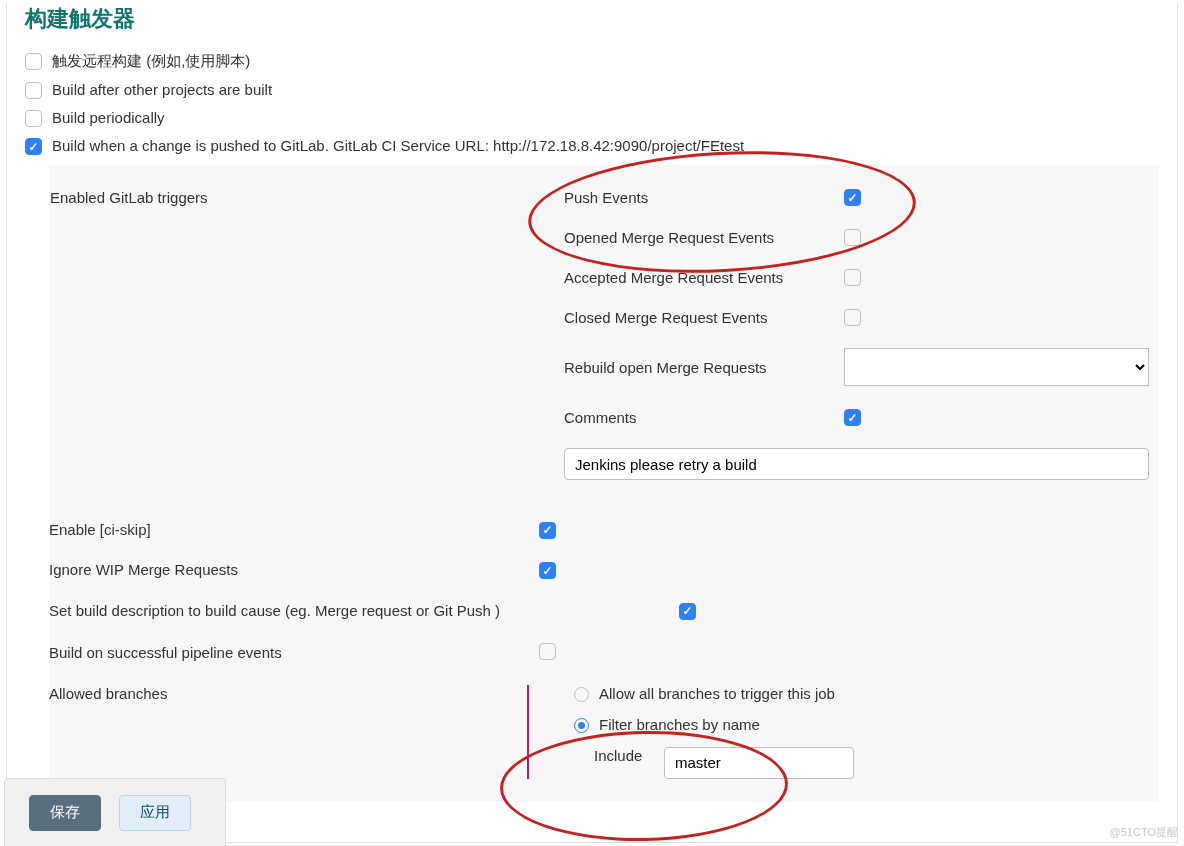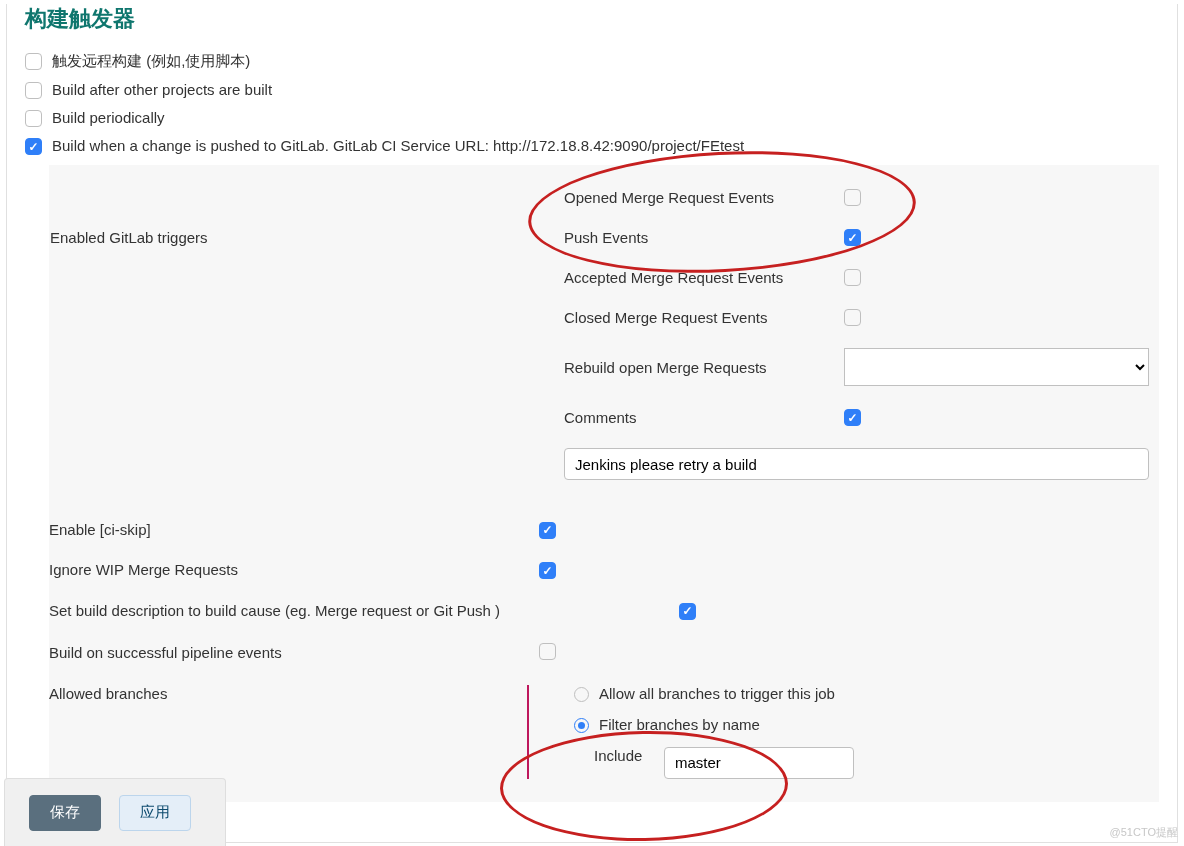--- a/index.html
+++ b/index.html
@@ -208,34 +208,34 @@
     <span class="label">Build periodically</span>
   </div>
   <div class="row">
     <span class="checkbox checked"></span>
     <span class="label">Build when a change is pushed to GitLab. GitLab CI Service URL: http://172.18.8.42:9090/project/FEtest</span>
   </div>
 
   <div class="subsection">
 
     <div class="sub-row">
-      <div class="sub-col-left"></div>
-      <div class="sub-col-mid"><span>Opened Merge Request Events</span></div>
-      <div class="sub-col-ctrl">
-          <span class="checkbox"></span>
-        </div>
-    </div>
-
-    <div class="sub-row">
       <div class="sub-col-left">
         <span>Enabled GitLab triggers</span>
       </div>
       <div class="sub-col-mid"><span>Push Events</span></div>
       <div class="sub-col-ctrl">
           <span class="checkbox checked"></span>
+        </div>
+    </div>
+
+    <div class="sub-row">
+      <div class="sub-col-left"></div>
+      <div class="sub-col-mid"><span>Opened Merge Request Events</span></div>
+      <div class="sub-col-ctrl">
+          <span class="checkbox"></span>
         </div>
     </div>
 
     <div class="sub-row">
       <div class="sub-col-left"></div>
       <div class="sub-col-mid"><span>Accepted Merge Request Events</span></div>
       <div class="sub-col-ctrl">
           <span class="checkbox"></span>
         </div>
     </div>

